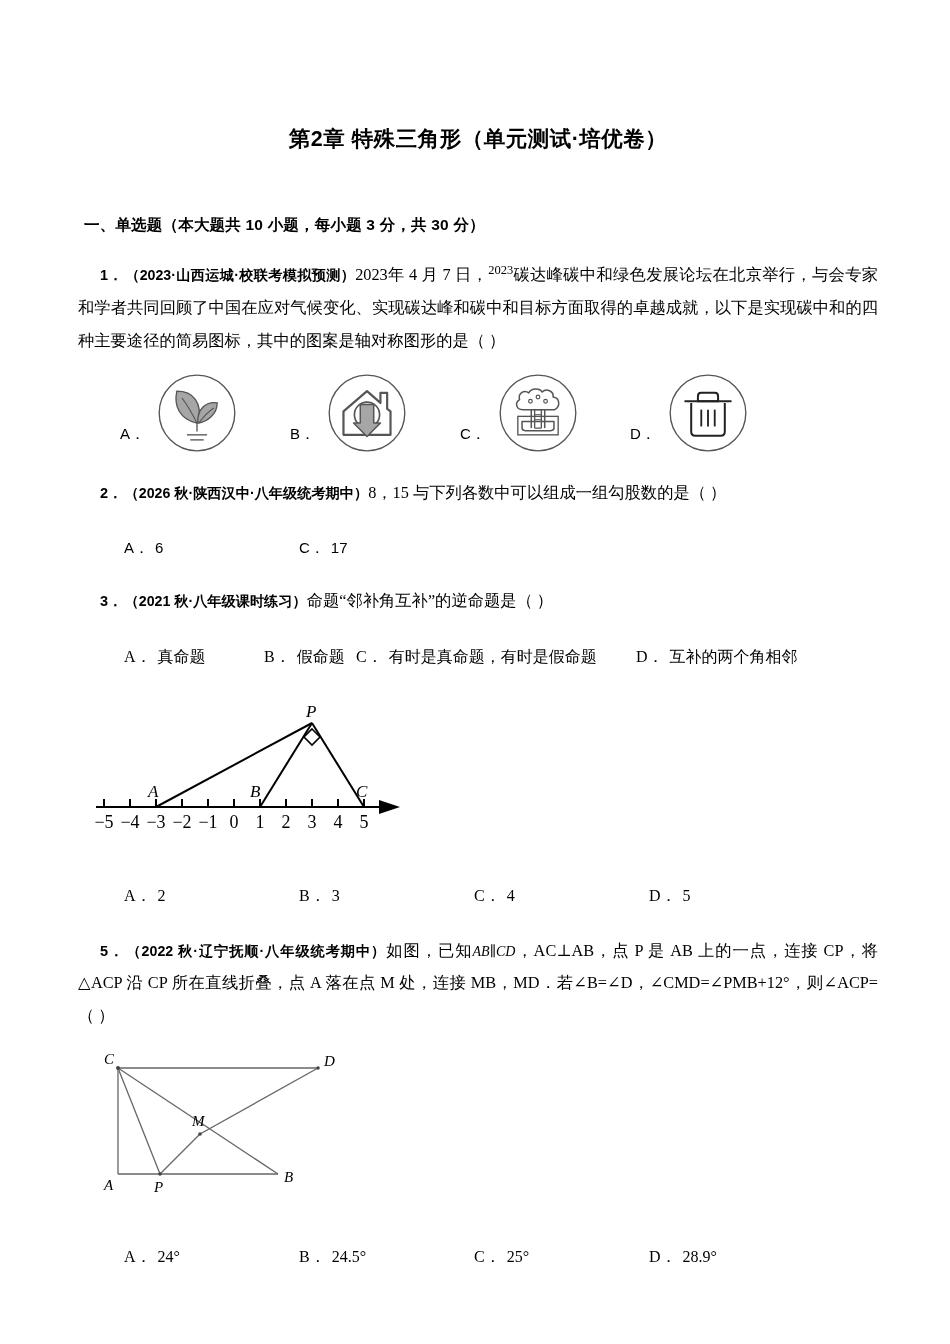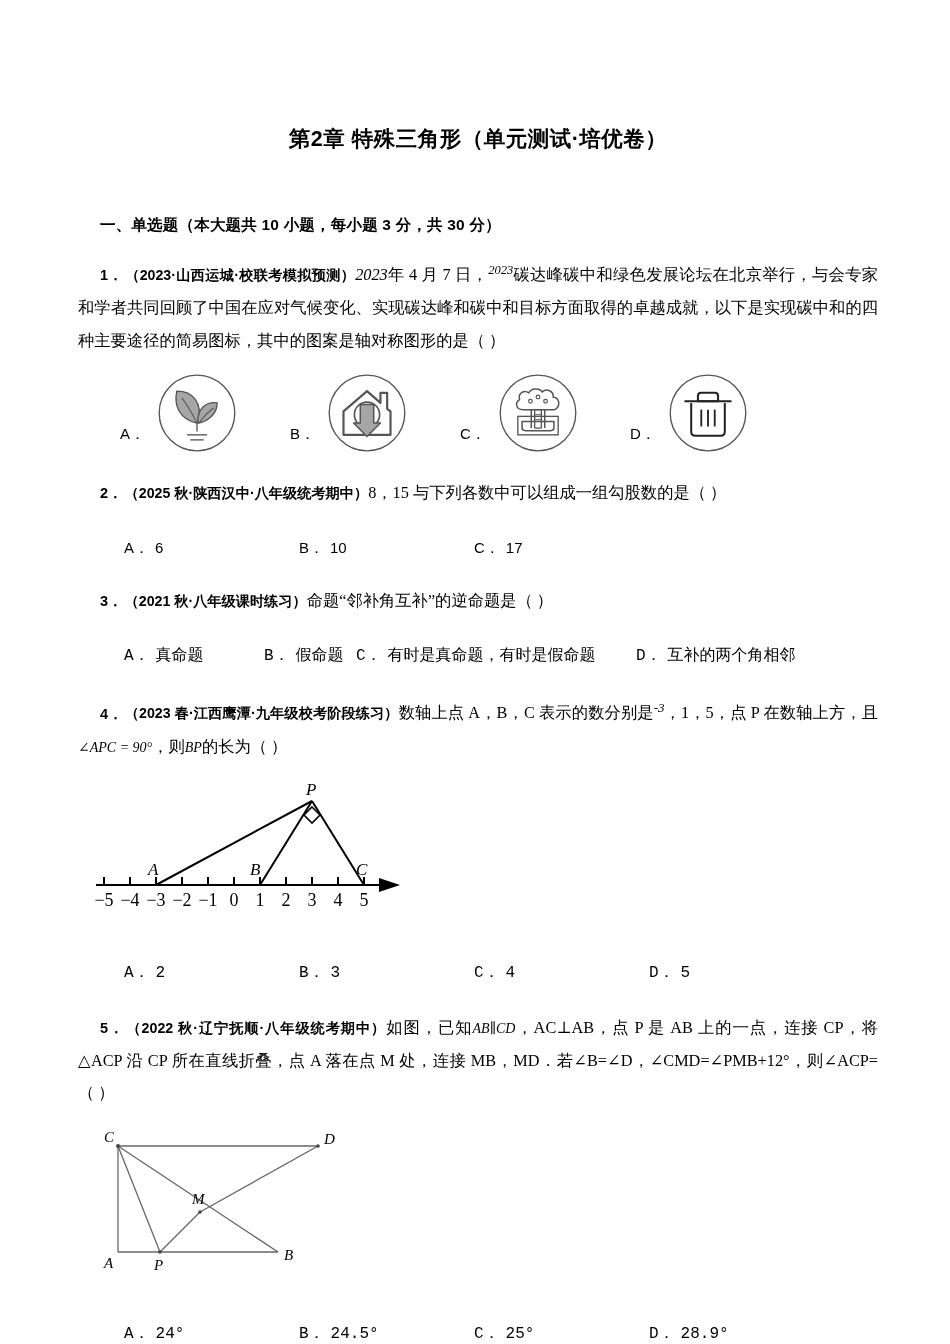--- a/index.html
+++ b/index.html
@@ -40,21 +40,21 @@
     margin-top: 124px;
     margin-bottom: 0;
   }
 
   
   .section-head {
     font-family: "Liberation Sans", "DejaVu Sans", sans-serif;
     font-weight: bold;
     font-size: 15.5px;
     margin-top: 62px;
-    margin-left: 22px;
+    margin-left: 6px;
     letter-spacing: 0.2px;
   }
 
   
   .q {
     margin-top: 22px;
     font-size: 16.3px;
     line-height: 2.0;
     text-align: justify;
     text-justify: inter-ideograph;
@@ -70,21 +70,20 @@
     margin-left: 22px;
     margin-right: 2px;
   }
   .src {
     font-family: "Liberation Sans", "DejaVu Sans", sans-serif;
     font-weight: bold;
     font-size: 14.2px;
   }
   .mono-it {
     font-family: "Liberation Serif", "DejaVu Serif", serif;
-    font-style: italic;
   }
   .sup-year {
     font-size: 12.5px;
     vertical-align: super;
   }
   .small-math {
     font-family: "Liberation Serif", "DejaVu Serif", serif;
     font-style: italic;
     font-size: 14px;
   }
@@ -96,21 +95,21 @@
   
   .opts {
     margin-top: 22px;
     margin-left: 46px;
     font-family: "Liberation Sans", "DejaVu Sans", sans-serif;
     font-size: 15px;
     display: flex;
     line-height: 2.1;
   }
   .opts.serif-opts {
-    font-family: Liberation Mono, monospace;
+    font-family: Liberation Serif, serif;
     font-size: 16px;
   }
   .opt {
     width: 175px;
     flex: 0 0 auto;
     white-space: nowrap;
   }
   .opt .lbl { margin-right: 6px; }
   .opts-q3 .opt:nth-child(1) { width: 140px; }
   .opts-q3 .opt:nth-child(2) { width: 92px; }
@@ -217,45 +216,41 @@
             <line x1="42" y1="46" x2="42" y2="66" stroke="#222" stroke-width="2.2"></line>
             <line x1="50" y1="46" x2="50" y2="66" stroke="#222" stroke-width="2.2"></line>
             <line x1="58" y1="46" x2="58" y2="66" stroke="#222" stroke-width="2.2"></line>
           </svg>
         </div>
       </div>
     </div>
 
     <div class="q">
       <div class="q-body">
-        <span class="q-num">2．</span><span class="src">（2025 秋·陕西汉中·八年级统考期中）</span><span>8，15 与下列各数中可以组成一组勾股数的是（    ）</span>
+        <span class="q-num">2．</span><span class="src">（2026 秋·陕西汉中·八年级统考期中）</span><span>8，15 与下列各数中可以组成一组勾股数的是（    ）</span>
       </div>
       <div class="opts">
         <div class="opt"><span class="lbl">A．</span><span>6</span></div>
-        <div class="opt"><span class="lbl">B．</span><span>10</span></div>
         <div class="opt"><span class="lbl">C．</span><span>17</span></div>
       </div>
     </div>
 
     <div class="q">
       <div class="q-body">
         <span class="q-num">3．</span><span class="src">（2021 秋·八年级课时练习）</span><span>命题“邻补角互补”的逆命题是（    ）</span>
       </div>
       <div class="opts serif-opts opts-q3">
         <div class="opt"><span class="lbl">A．</span><span>真命题</span></div>
         <div class="opt"><span class="lbl">B．</span><span>假命题</span></div>
         <div class="opt"><span class="lbl">C．</span><span>有时是真命题，有时是假命题</span></div>
         <div class="opt"><span class="lbl">D．</span><span>互补的两个角相邻</span></div>
       </div>
     </div>
 
     <div class="q">
-      <div class="q-body">
-        <span class="q-num">4．</span><span class="src">（2023 春·江西鹰潭·九年级校考阶段练习）</span><span>数轴上点 A，B，C 表示的数分别是</span><span class="sup-neg mono-it">-3</span><span>，1，5，点 P 在数轴上方，且</span><span class="small-math">∠APC = 90°</span><span>，则</span><span class="small-math">BP</span><span>的长为（    ）</span>
-      </div>
 
       <div class="figure fig-numline">
         <svg width="330" height="150" viewBox="0 0 330 150">
 
           <line x1="12" y1="112" x2="295" y2="112" stroke="#000" stroke-width="2.2"></line>
           <polygon points="295,105 316,112 295,119" fill="#000"></polygon>
 
           <g stroke="#000" stroke-width="2">
             <line x1="20" y1="104" x2="20" y2="112"></line>
             <line x1="46" y1="104" x2="46" y2="112"></line>

